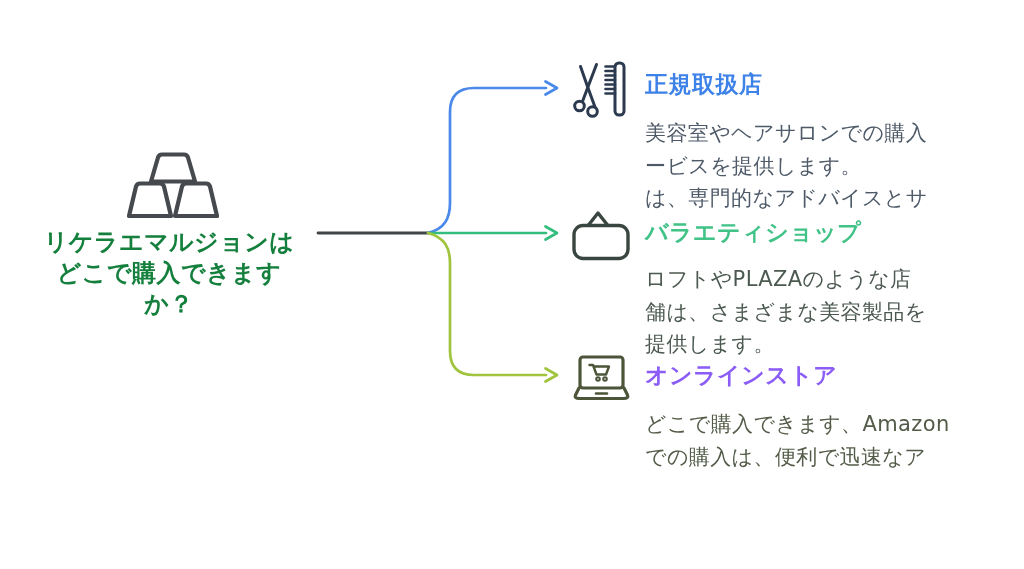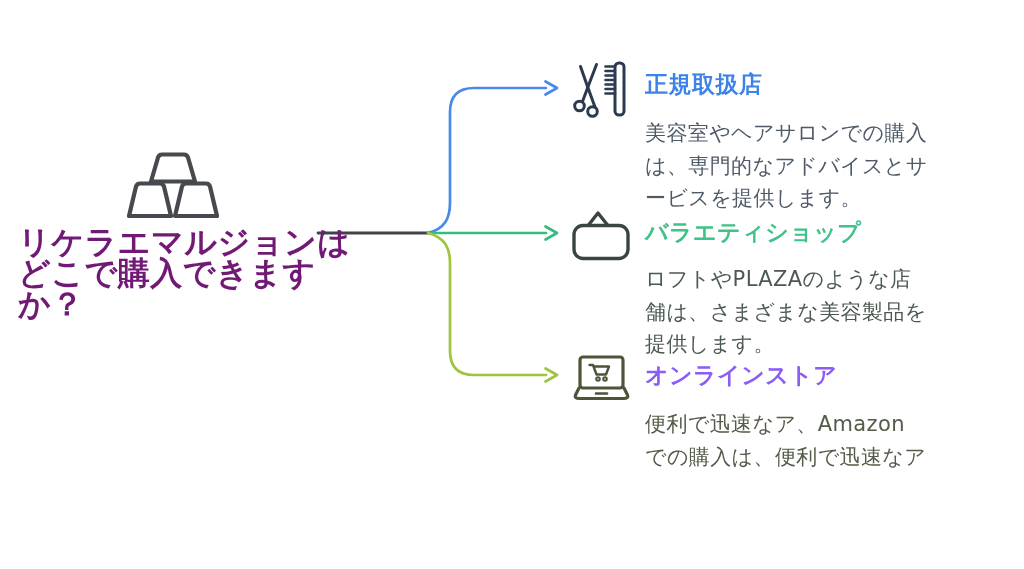--- a/index.html
+++ b/index.html
@@ -3,22 +3,22 @@
 <meta charset="utf-8">
 <style>
   html,body{margin:0;padding:0;background:#ffffff;}
   #canvas{
     position:relative;width:1024px;height:569px;background:#ffffff;overflow:hidden;
     font-family:"DejaVu Sans","Liberation Sans",sans-serif;
   }
   .abs{position:absolute;}
   
   .question{
-    left:18px;top:227px;width:302px;text-align:left;
-    font-size:32px;font-weight:700;color:#701a75;line-height:31px;
+    left:18px;top:227px;width:302px;text-align:center;
+    font-size:24px;font-weight:700;color:#15803d;line-height:31px;
     letter-spacing:0.5px;
   }
   .question div{white-space:nowrap;}
   
   #connectors{left:0;top:0;}
   
   .title{font-size:23px;font-weight:700;line-height:26px;white-space:nowrap;letter-spacing:0.5px;}
   .t1{left:645px;top:71px;color:#3d82e8;text-align:center;}
   .t2{left:645px;top:219px;color:#41c287;}
   .t3{left:645px;top:362px;color:#8b5cf6;}
@@ -68,22 +68,22 @@
         <path d="M10.5 41.5 Q17 24 24.5 4.5" stroke-width="3"></path>
         <path d="M23 47 Q15.5 27 8.5 6.5" stroke-width="3"></path>
         <rect x="43" y="3" width="9" height="52" rx="4" stroke-width="3"></rect>
         <path d="M33.5 6.5 H43 M33.5 11 H43 M33.5 15.5 H43 M33.5 20 H43 M33.5 24.5 H43 M33.5 29 H43 M33.5 33.5 H43" stroke-width="2.6"></path>
       </g>
     </svg>
   </div>
   <div class="abs title t1">正規取扱店</div>
   <div class="abs body b1">
     <div>美容室やヘアサロンでの購入</div>
+    <div>ービスを提供します。</div>
     <div>は、専門的なアドバイスとサ</div>
-    <div>ービスを提供します。</div>
   </div>
 
   <div class="abs" style="left:565px;top:210px;">
     <svg width="66" height="54" viewBox="0 0 66 54">
       <g stroke="#39463f" fill="none" stroke-width="3.4" stroke-linecap="round" stroke-linejoin="round">
         <path d="M23.5 15 L33 3 L42.5 15"></path>
         <rect x="9" y="15.5" width="54" height="33" rx="9"></rect>
       </g>
     </svg>
   </div>
@@ -101,17 +101,17 @@
         <path d="M16 35 L12.5 42 Q11 45.5 16.5 45.5 L60.5 45.5 Q66 45.5 64.5 42 L61 35" stroke-width="3.2"></path>
         <path d="M33 40.5 H44" stroke-width="2.6"></path>
         <path d="M26.5 12 H30 L33.5 21.5 H43 L46 13.5 H31.5" stroke-width="2.4"></path>
         <circle cx="35" cy="26" r="1.8" stroke-width="2"></circle>
         <circle cx="42" cy="26" r="1.8" stroke-width="2"></circle>
       </g>
     </svg>
   </div>
   <div class="abs title t3">オンラインストア</div>
   <div class="abs body b3">
-    <div>便利で迅速なア、Amazon</div>
+    <div>どこで購入できます、Amazon</div>
     <div>での購入は、便利で迅速なア</div>
   </div>
 
 </div>
 
 </body></html>

